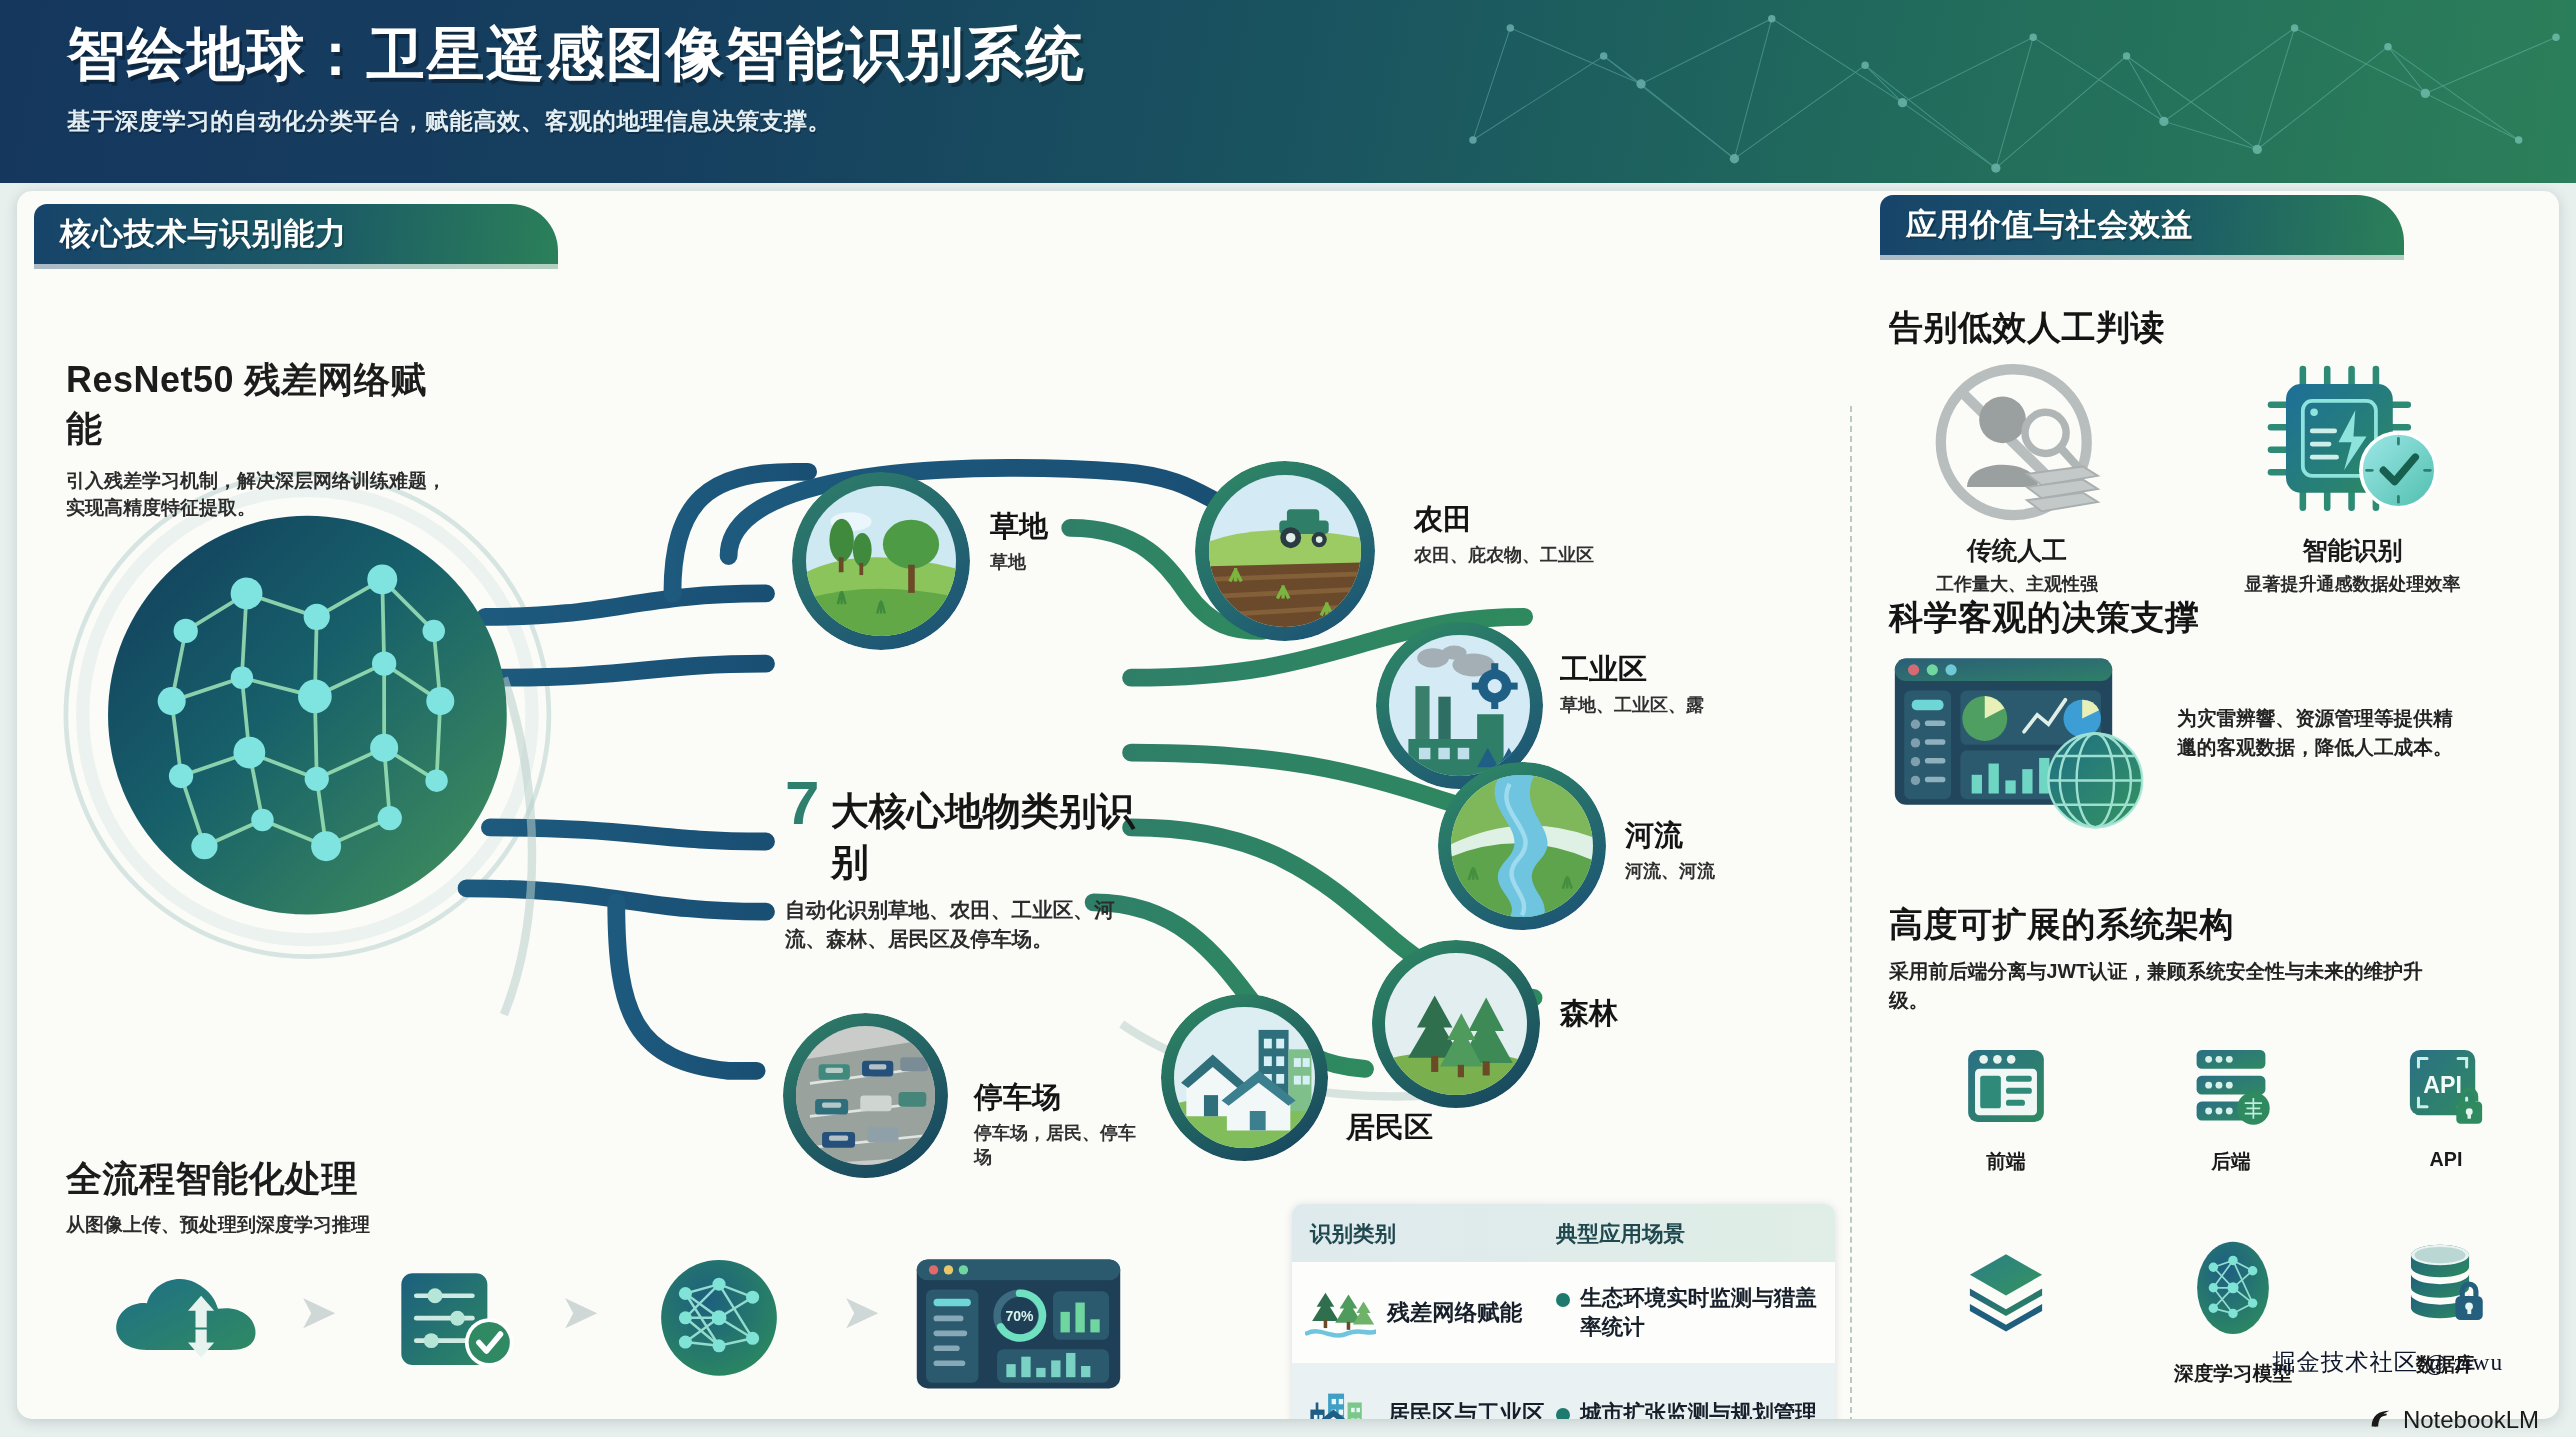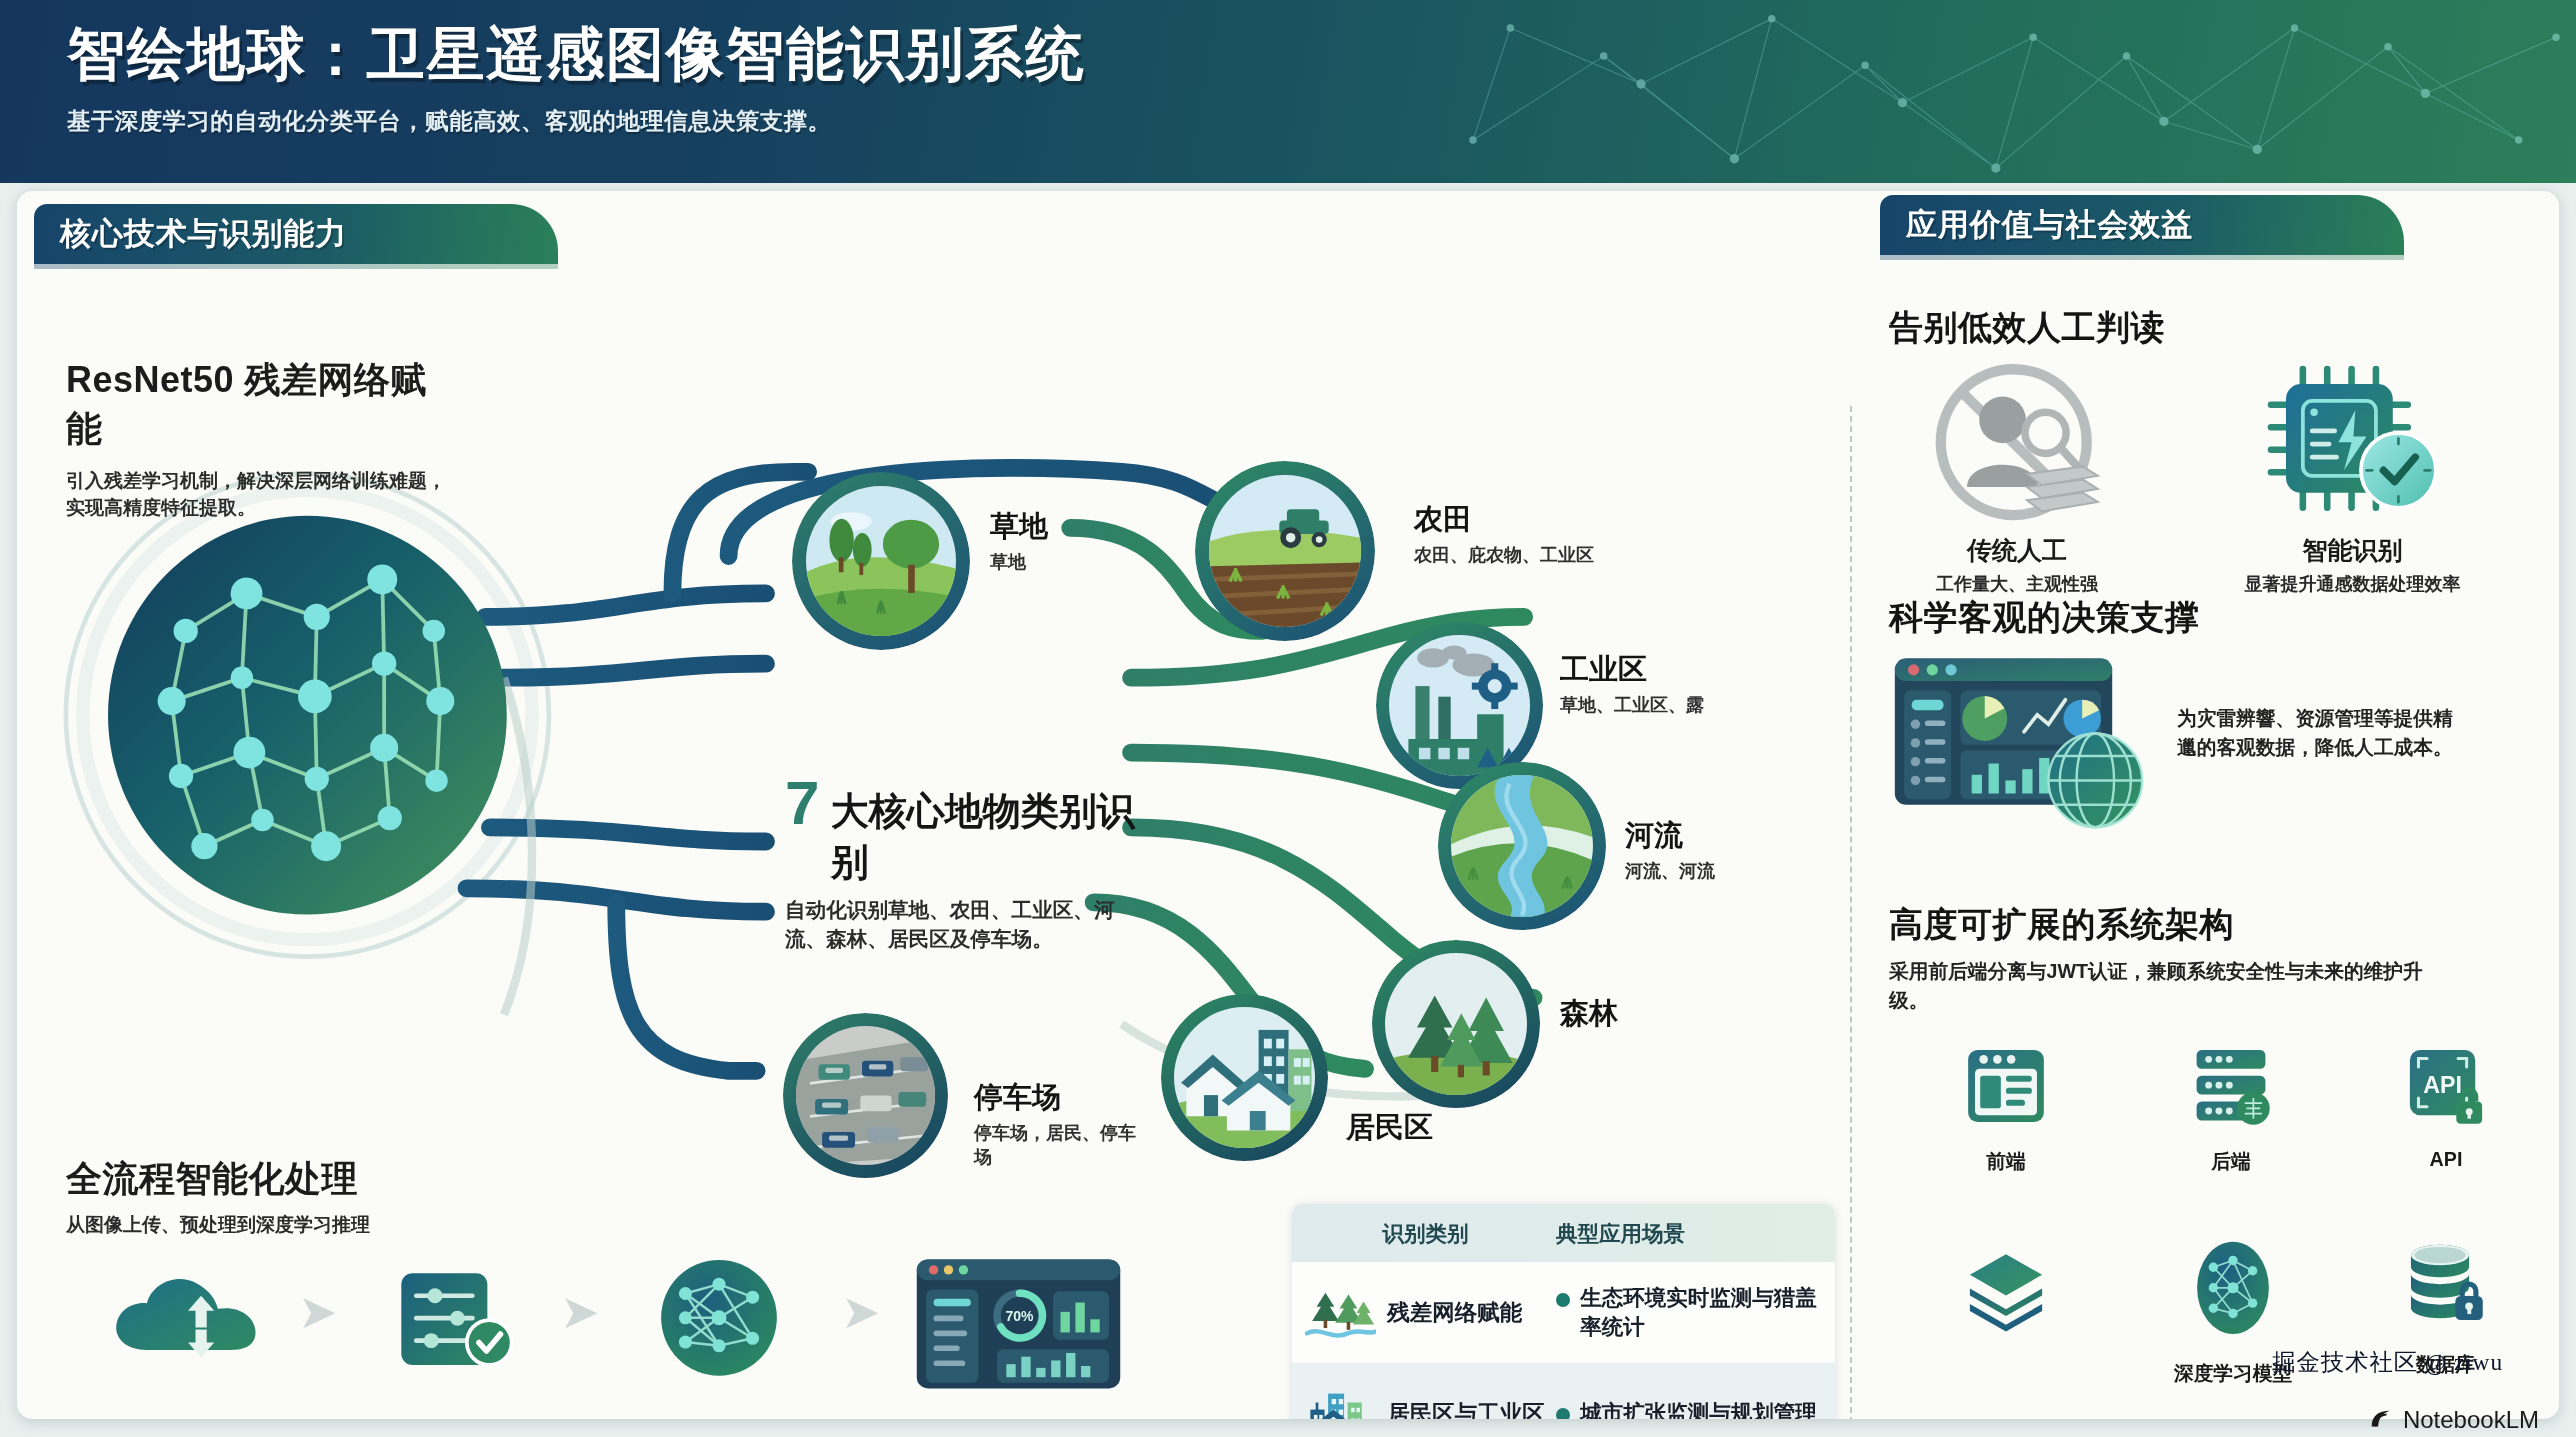--- a/index.html
+++ b/index.html
@@ -619,21 +619,21 @@
           <rect x="150" y="114" width="10" height="18"></rect>
         <rect x="166" y="106" width="10" height="26"></rect>
           <rect x="182" y="120" width="10" height="12"></rect>
         </g>
     </svg>
     
   </div>
 
   <div class="legend">
     <div class="lg-head">
-      <div style="width:264px; padding-left:3px;text-align:center;">识别类别</div>
+      <div style="width:264px; padding-left:18px;">识别类别</div>
       <div>典型应用场景</div>
     </div>
 
     <div class="lg-row">
       <div class="lg-cat">
         <svg viewBox="0 0 80 70" width="71" height="62">
           <g fill="#2f6f4e">
               <path d="M18 44 L8 44 L18 28 L13 28 L23 12 L33 28 L28 28 L38 44 L28 44Z"></path>
             </g>
           <g fill="#4f9b5e">

